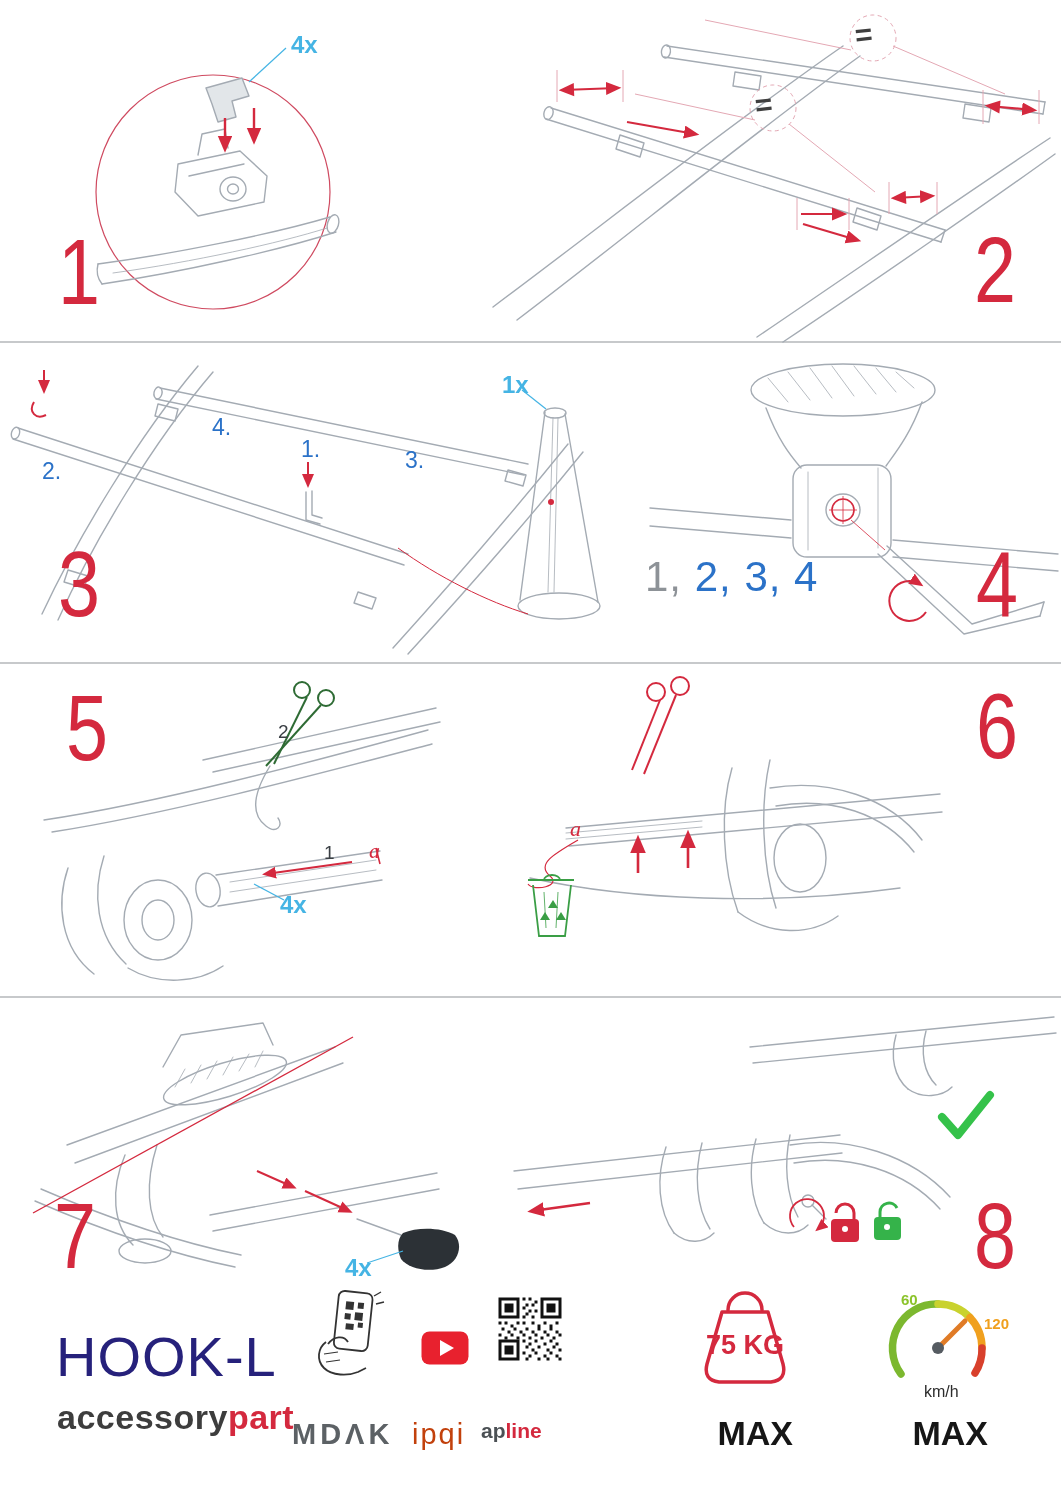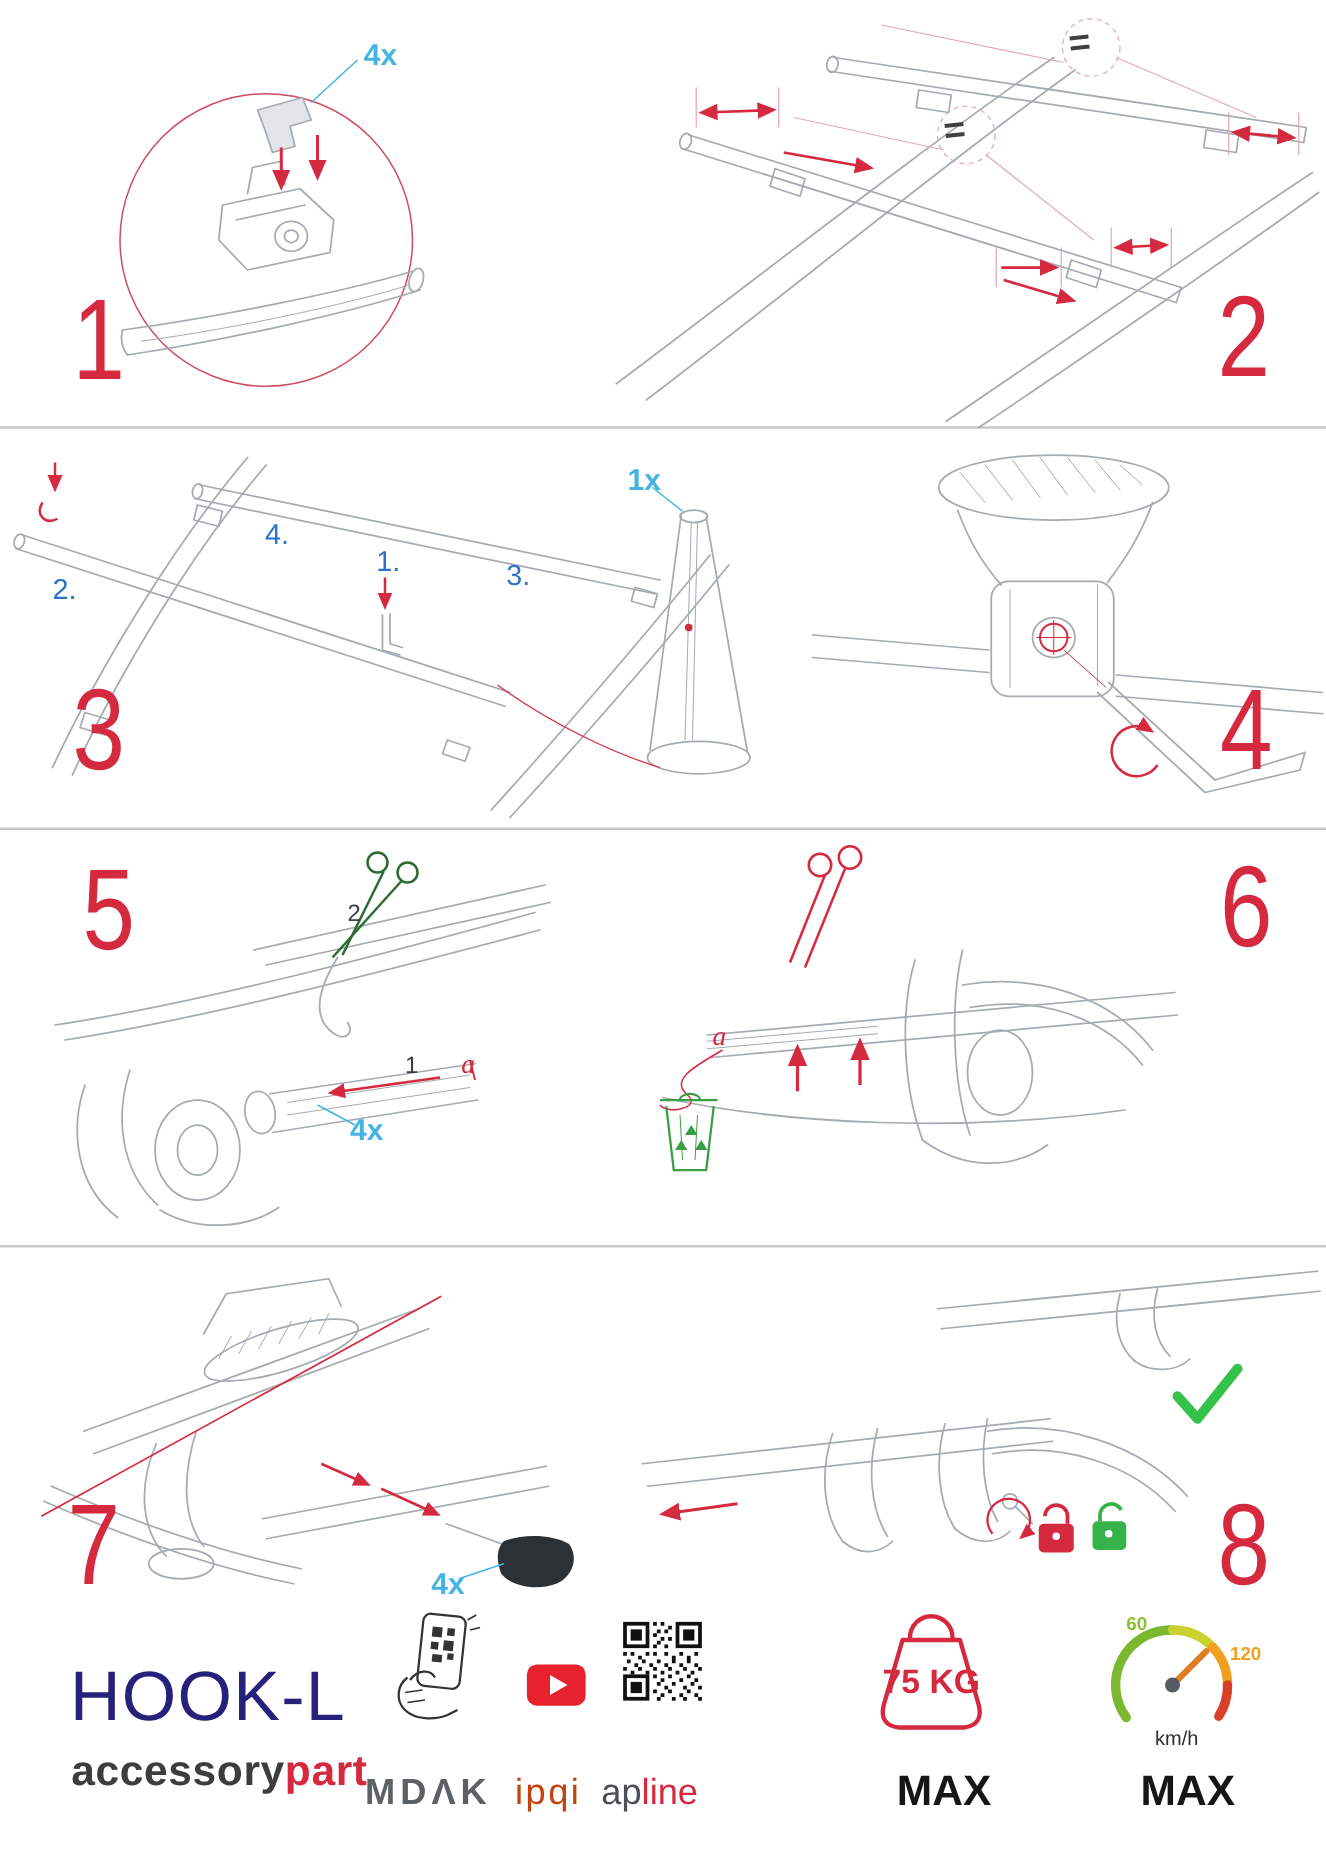--- a/index.html
+++ b/index.html
@@ -21,21 +21,21 @@
   svg.ill{position:absolute;overflow:visible}
   .ln{stroke:#a4abb3;fill:none;stroke-width:1.4;stroke-linecap:round;stroke-linejoin:round}
   .thin{stroke-width:.8}
   .pinkln{stroke:#e4a8b4;fill:none;stroke-width:1}
   .product{position:absolute;font-size:56px;color:#26217b;letter-spacing:1px;font-weight:400}
   .brand{position:absolute;font-size:34px;font-weight:700;letter-spacing:.5px}
   .brand .d{color:#3d3d3d}.brand .r{color:#d4293e}
   .partner{position:absolute;line-height:1}
   .p-mdak{font-size:29px;font-weight:700;letter-spacing:4px;color:#5c6165}
   .p-ipqi{font-size:29px;font-weight:400;letter-spacing:2px;color:#c2410c}
-  .p-apline{font-size:29px;font-weight:400}
+  .p-apline{font-size:21px;font-weight:700}
   .p-apline .d{color:#4b5054}.p-apline .r{color:#d4293e}
   .maxlbl{position:absolute;font-size:34px;font-weight:600;color:#161616;text-align:right;line-height:1}
   .wval{position:absolute;font-size:27px;font-weight:700;color:#d4293e;text-align:center;line-height:1}
   .gsm{position:absolute;font-weight:700;line-height:1}
 </style>
 </head>
 <body>
 
 <div class="page">
 
@@ -189,20 +189,21 @@
       </g>
     </g>
     <g>
       <circle cx="205" cy="160" r="11" stroke="#d4293e" stroke-width="1.6" fill="none"></circle>
       <line x1="205" y1="146" x2="205" y2="174" stroke="#d4293e" stroke-width=".8"></line>
       <line x1="191" y1="160" x2="219" y2="160" stroke="#d4293e" stroke-width=".8"></line>
       <path d="M288,262 a20,20 0 1 1 -6,-28" stroke="#d4293e" stroke-width="2" fill="none" marker-end="url(#ahr)"></path>
       <path d="M213,170 L247,200" stroke="#d4293e" stroke-width=".8"></path>
     </g>
   </svg>
+  <span class="lbl seq" style="left:645px;top:556px"><span class="g">1,</span> <span class="b">2, 3, 4</span></span>
   <span class="num" style="left:976px;top:538px">4</span>
 
   <svg class="ill" style="left:8px;top:668px" width="435" height="330" viewBox="0 0 435 330">
     <g class="ln">
       <path d="M428,40 L195,92"></path>
         <path d="M432,54 L205,104"></path>
       <path d="M420,62 C300,95 150,135 36,152"></path>
         <path d="M424,76 C310,106 160,146 44,164"></path>
       <path d="M60,200 C48,235 52,280 86,306"></path>
       <path d="M96,188 C84,225 88,268 118,296"></path>

